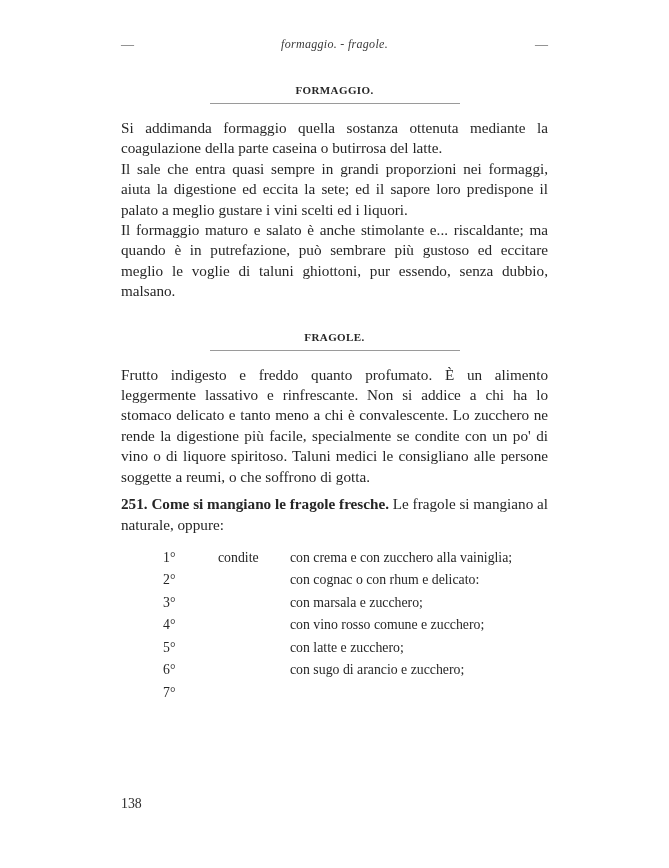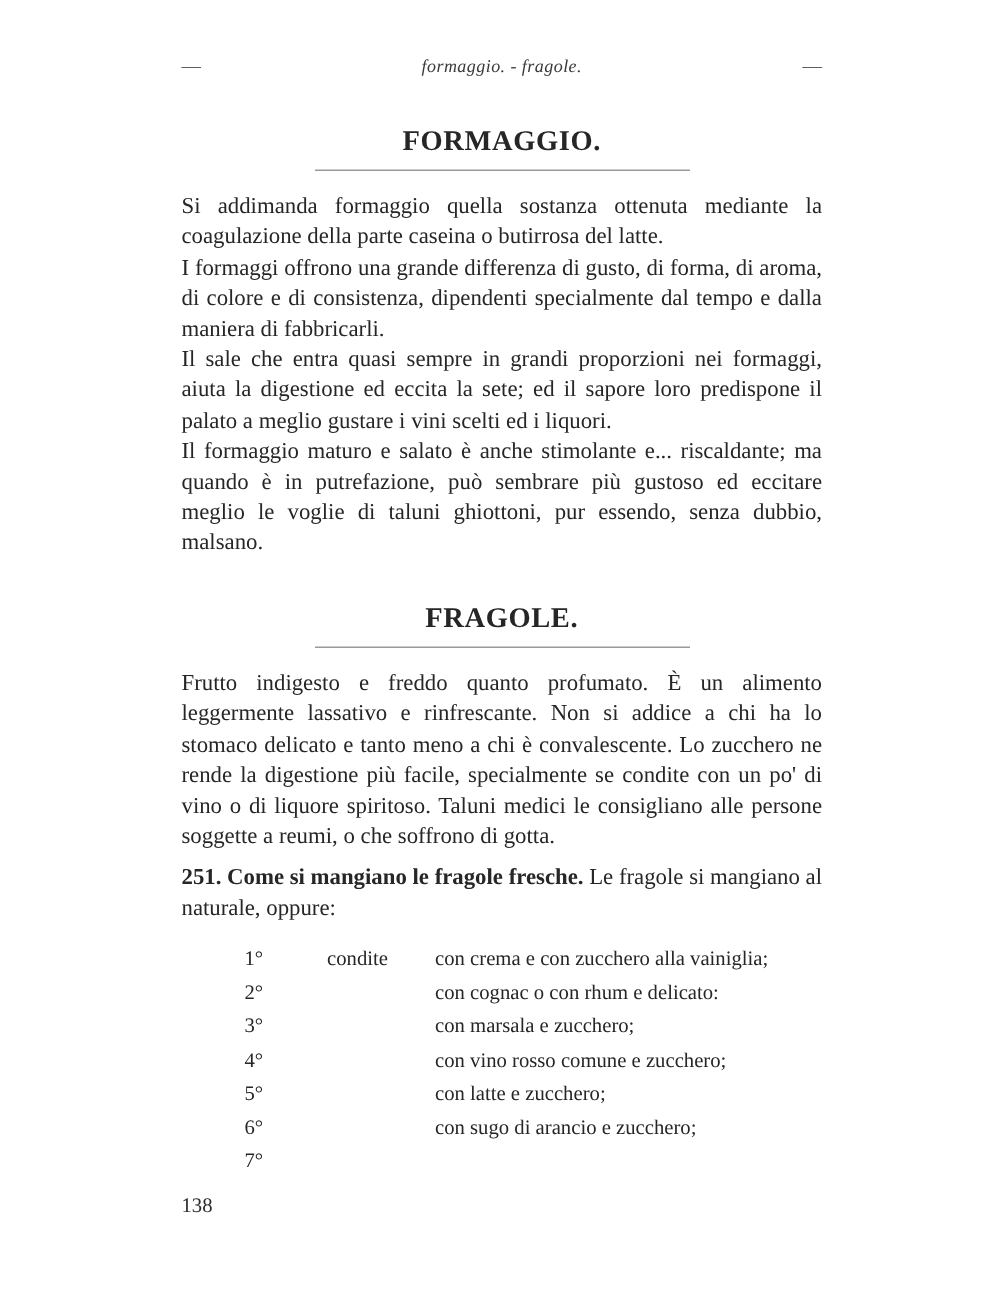--- a/index.html
+++ b/index.html
@@ -33,21 +33,21 @@
     font-style: italic;
     letter-spacing: 0.3px;
   }
   .running-header .dash {
     color: #555;
     font-size: 13px;
   }
   .section-title {
     text-align: center;
     font-weight: bold;
-    font-size: 19px;
+    font-size: 11px;
     letter-spacing: 0.4px;
     margin: 0;
   }
   .title-formaggio { margin-top: 32px; }
   .title-fragole   { margin-top: 29px; }
   .title-rule {
     width: 250px;
     height: 0;
     border: none;
     border-bottom: 1px solid #9a9a9a;
@@ -94,21 +94,20 @@
       <span class="dash">—</span>
       <span class="center">formaggio. - fragole.</span>
       <span class="dash">—</span>
     </div>
 
     <h1 class="section-title title-formaggio">FORMAGGIO.</h1>
     <hr class="title-rule">
 
     <div class="body-block">
       <p class="para">Si addimanda formaggio quella sostanza ottenuta mediante la coagulazione della parte caseina o butirrosa del latte.</p>
-      <p class="para">I formaggi offrono una grande differenza di gusto, di forma, di aroma, di colore e di consistenza, dipendenti specialmente dal tempo e dalla maniera di fabbricarli.</p>
       <p class="para">Il sale che entra quasi sempre in grandi proporzioni nei formaggi, aiuta la digestione ed eccita la sete; ed il sapore loro predispone il palato a meglio gustare i vini scelti ed i liquori.</p>
       <p class="para">Il formaggio maturo e salato è anche stimolante e... riscaldante; ma quando è in putrefazione, può sembrare più gustoso ed eccitare meglio le voglie di taluni ghiottoni, pur essendo, senza dubbio, malsano.</p>
     </div>
 
     <h1 class="section-title title-fragole">FRAGOLE.</h1>
     <hr class="title-rule">
 
     <div class="body-block">
       <p class="para">Frutto indigesto e freddo quanto profumato. È un alimento leggermente lassativo e rinfrescante. Non si addice a chi ha lo stomaco delicato e tanto meno a chi è convalescente. Lo zucchero ne rende la digestione più facile, specialmente se condite con un po' di vino o di liquore spiritoso. Taluni medici le consigliano alle persone soggette a reumi, o che soffrono di gotta.</p>
 

